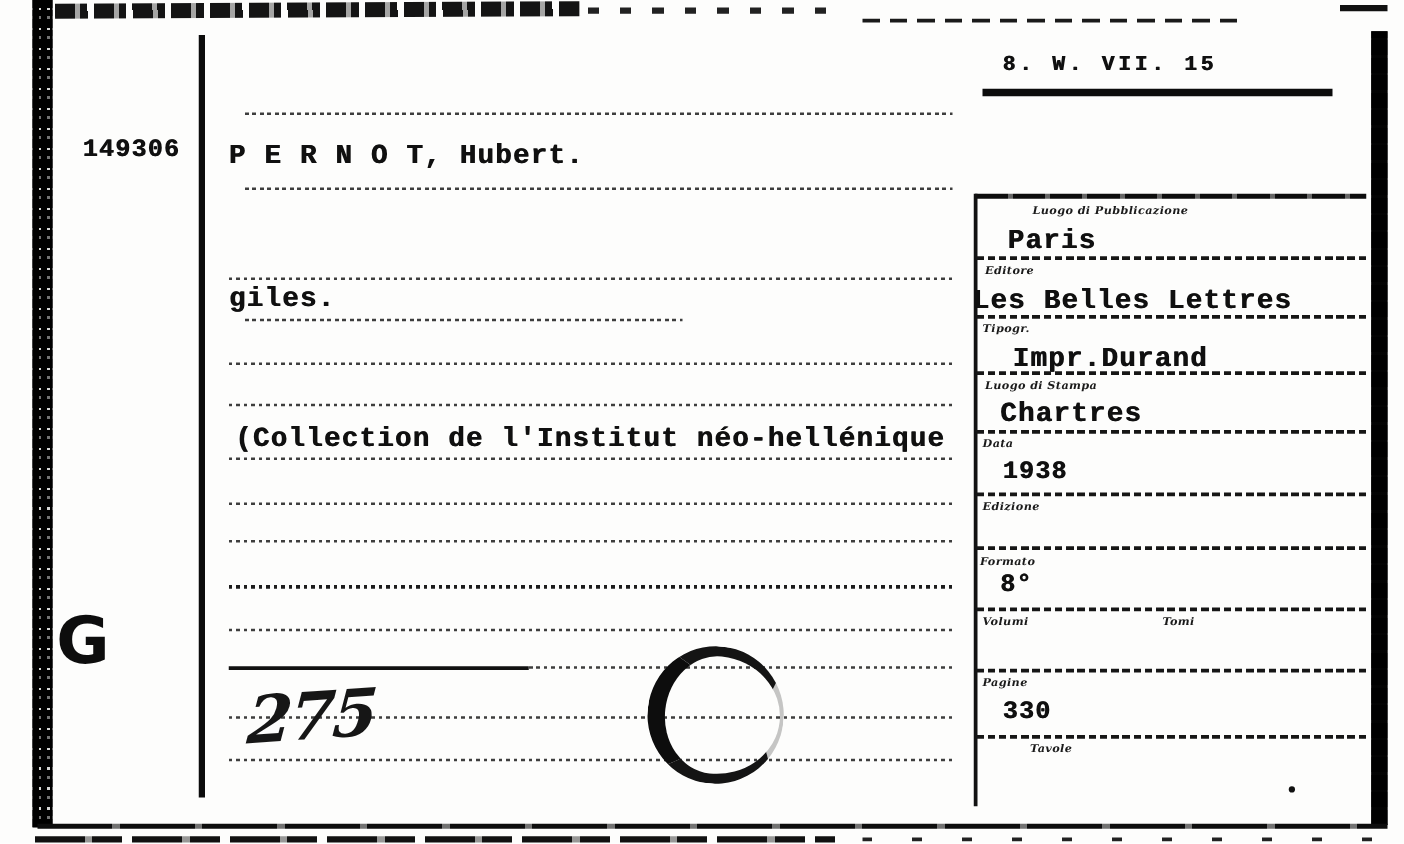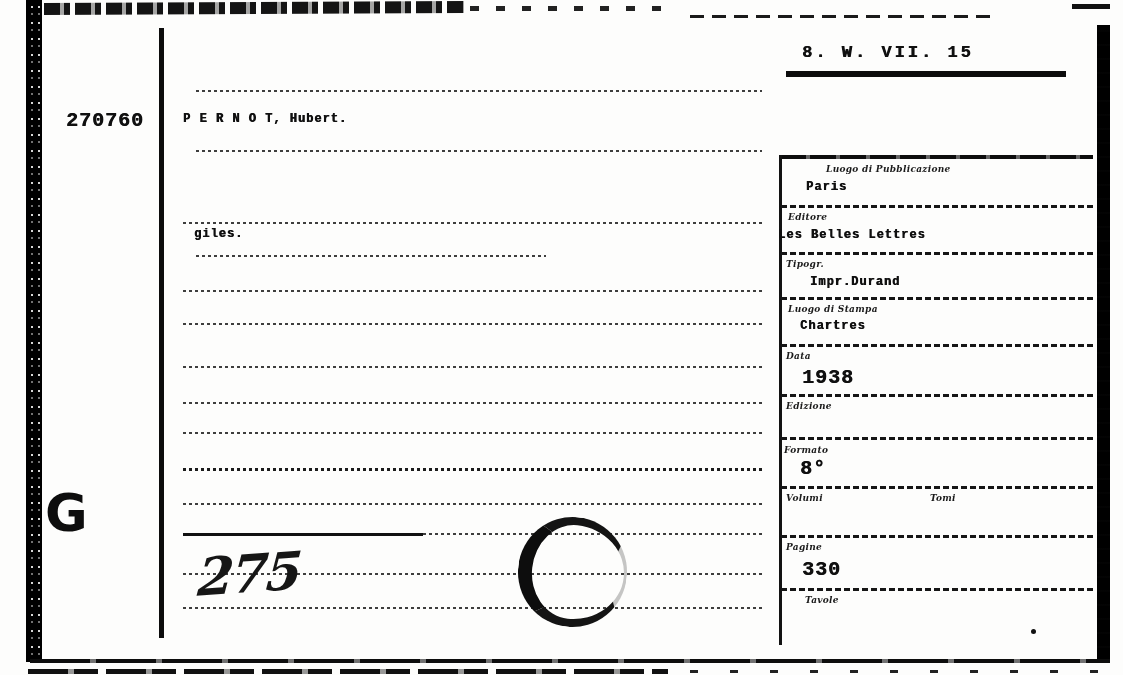--- a/index.html
+++ b/index.html
@@ -60,21 +60,21 @@
     opacity:.85;
   }
   .dotline.heavy{height:3px;opacity:1;}
   .solidline{position:absolute;height:3px;background:#111;}
 
   
   .typed{
     position:absolute;
     font-family:"Liberation Mono", monospace;
     font-weight:bold;color:#101010;
-    font-size:12px;letter-spacing:1px;white-space:nowrap;
+    font-size:22px;letter-spacing:1px;white-space:nowrap;
     text-shadow:.6px 0 0 #101010;
   }
   .typed.big{font-size:20px;}
   .shelfmark{font-size:17px;letter-spacing:3px;}
   .shelf-underline{position:absolute;left:786px;top:71px;width:280px;height:6px;background:#0c0c0c;}
 
   .section-letter{
     position:absolute;left:45px;top:483px;
     font-family:"DejaVu Sans", sans-serif;font-weight:bold;
     font-size:52px;color:#0d0d0d;letter-spacing:0;
@@ -127,40 +127,41 @@
   <div class="bottom-line"></div>
   <div class="bottom-strip"></div>
   <div class="bottom-strip2"></div>
   <div class="dot-artifact"></div>
 
   <div class="vrule"></div>
 
   <div class="typed shelfmark" style="left:802px;top:43px;">8. W. VII. 15</div>
   <div class="shelf-underline"></div>
 
-  <div class="typed big" style="left:66px;top:109px;">270760</div>
+  <div class="typed big" style="left:66px;top:109px;">149306</div>
 
   <div class="dotline" style="left:196px;top:90px;width:566px;"></div>
   <div class="dotline" style="left:196px;top:150px;width:566px;"></div>
   <div class="dotline" style="left:183px;top:222px;width:579px;"></div>
   <div class="dotline" style="left:196px;top:255px;width:350px;"></div>
   <div class="dotline" style="left:183px;top:290px;width:579px;"></div>
   <div class="dotline" style="left:183px;top:323px;width:579px;"></div>
   <div class="dotline" style="left:183px;top:366px;width:579px;"></div>
   <div class="dotline" style="left:183px;top:402px;width:579px;"></div>
   <div class="dotline" style="left:183px;top:432px;width:579px;"></div>
   <div class="dotline heavy" style="left:183px;top:468px;width:579px;"></div>
   <div class="dotline" style="left:183px;top:503px;width:579px;"></div>
   <div class="solidline" style="left:183px;top:533px;width:240px;"></div>
   <div class="dotline" style="left:423px;top:533px;width:339px;"></div>
   <div class="dotline" style="left:183px;top:573px;width:579px;"></div>
   <div class="dotline" style="left:183px;top:607px;width:579px;"></div>
 
   <div class="typed" style="left:183px;top:112px;">P E R N O T, Hubert.</div>
-  <div class="typed" style="left:194px;top:227px;">giles.</div>
+  <div class="typed" style="left:183px;top:227px;">giles.</div>
+  <div class="typed" style="left:188px;top:339px;">(Collection de l'Institut néo-hellénique</div>
 
   <div class="section-letter">G</div>
 
   <div class="handwritten">275</div>
 
   <div class="stamp"></div>
 
   <div class="panel-top"></div>
   <div class="panel-left"></div>
 
@@ -192,15 +193,15 @@
   <div class="panel-div" style="top:486px;"></div>
 
   <div class="lbl" style="left:786px;top:493px;">Volumi</div>
   <div class="lbl" style="left:930px;top:493px;">Tomi</div>
   <div class="panel-div" style="top:535px;"></div>
 
   <div class="lbl" style="left:786px;top:542px;">Pagine</div>
   <div class="typed big" style="left:802px;top:558px;">330</div>
   <div class="panel-div" style="top:588px;"></div>
 
-  <div class="lbl" style="left:805px;top:595px;">Tavole</div>
+  <div class="lbl" style="left:824px;top:595px;">Tavole</div>
 
 </div>
 
 </body></html>

